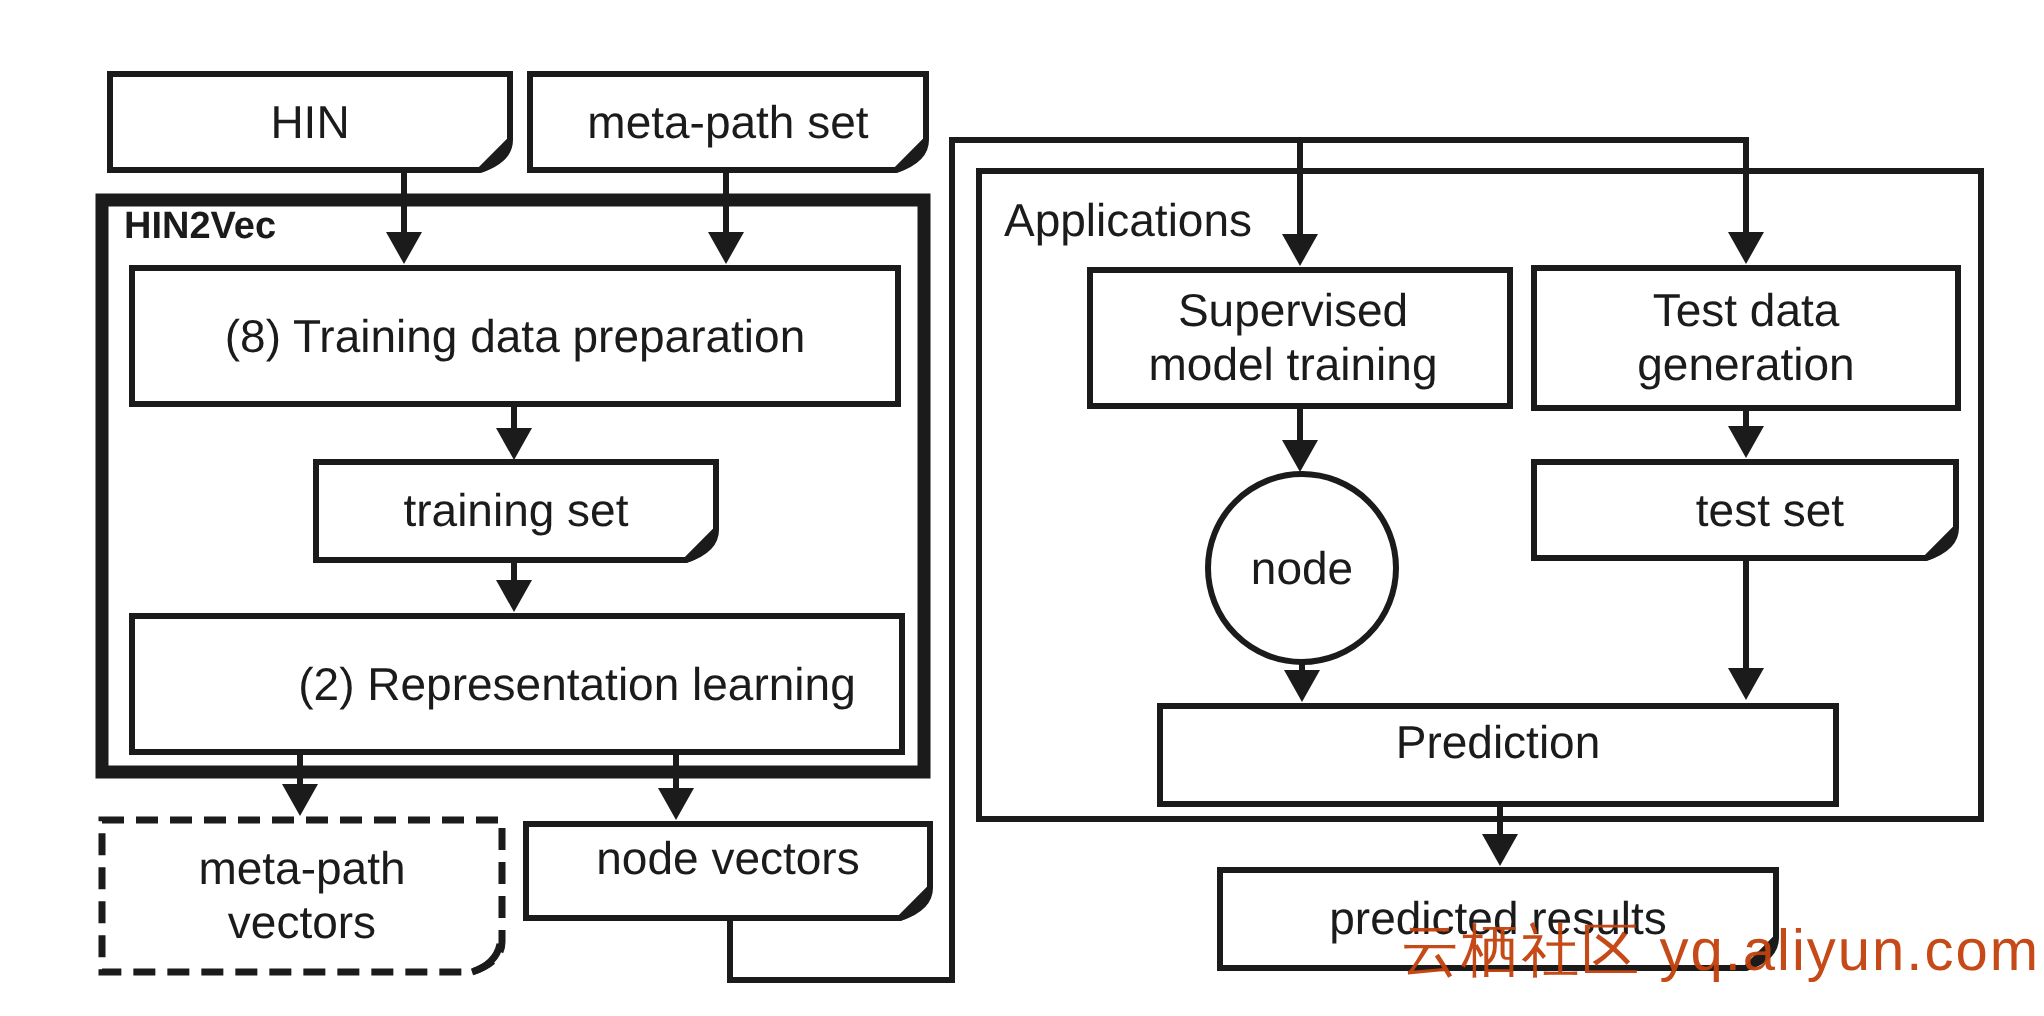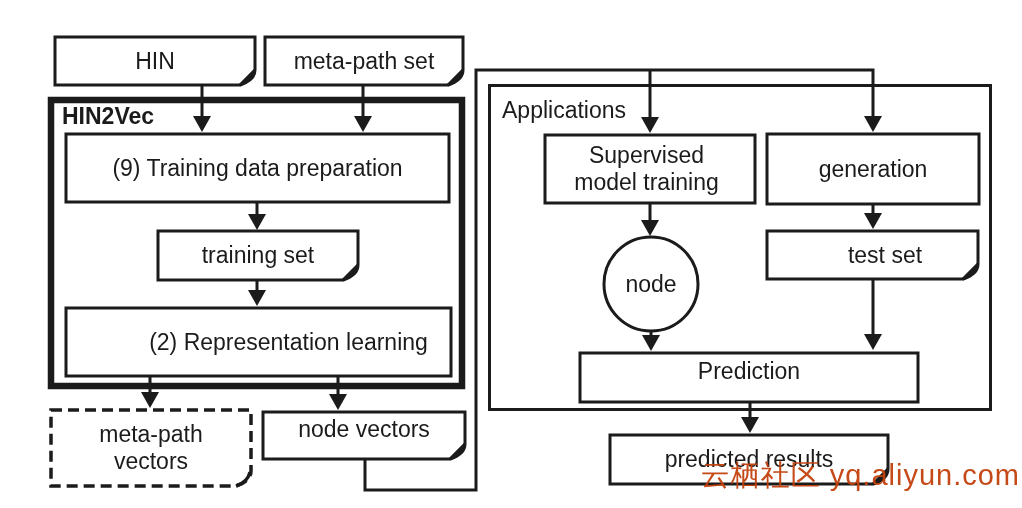--- a/index.html
+++ b/index.html
@@ -8,21 +8,21 @@
     font-family:"Liberation Sans", sans-serif; color:#1b1b1b; overflow:hidden;
   }
   .stage svg { position:absolute; left:0; top:0; }
   .label {
     position:absolute; display:flex; flex-direction:column;
     align-items:center; justify-content:center; text-align:center;
     font-size:23px; line-height:27px; color:#1b1b1b; pointer-events:none;
   }
   .label span { display:block; }
   .corner-label { position:absolute; font-size:23px; color:#1b1b1b; }
-  .bold { font-weight:bold; font-size:23px; }
+  .bold { font-weight:bold; font-size:19px; }
   .watermark {
     position:absolute; top:456px; right:2px; font-size:29px; letter-spacing:1px;
     color:#c2410c; white-space:nowrap; opacity:0.95;
   }
 </style>
 </head>
 <body>
 
 <div class="stage">
 
@@ -108,21 +108,21 @@
     <span>HIN</span>
   </div>
 
   <div class="label" style="left:265px; top:37px; width:198px; height:48px;">
     <span>meta-path set</span>
   </div>
 
   <div class="corner-label bold" style="left:62px; top:103px;">HIN2Vec</div>
 
   <div class="label" style="left:66px; top:134px; width:383px; height:68px;">
-    <span>(9) Training data preparation</span>
+    <span>(8) Training data preparation</span>
   </div>
 
   <div class="label" style="left:158px; top:231px; width:200px; height:49px;">
     <span>training set</span>
   </div>
 
   <div class="label" style="left:66px; top:308px; width:385px; height:68px;padding-left:30px;">
     <span>(2) Representation learning</span>
   </div>
 
@@ -136,20 +136,21 @@
   </div>
 
   <div class="corner-label" style="left:502px; top:97px;">Applications</div>
 
   <div class="label" style="left:545px; top:135px; width:203px; height:68px;">
     <span>Supervised</span>
     <span>model training</span>
   </div>
 
   <div class="label" style="left:767px; top:134px; width:212px; height:70px;">
+    <span>Test data</span>
     <span>generation</span>
   </div>
 
   <div class="label" style="left:604px; top:261px; width:94px; height:46px;">
     <span>node</span>
   </div>
 
   <div class="label" style="left:767px; top:231px; width:236px; height:48px;">
     <span>test set</span>
   </div>

